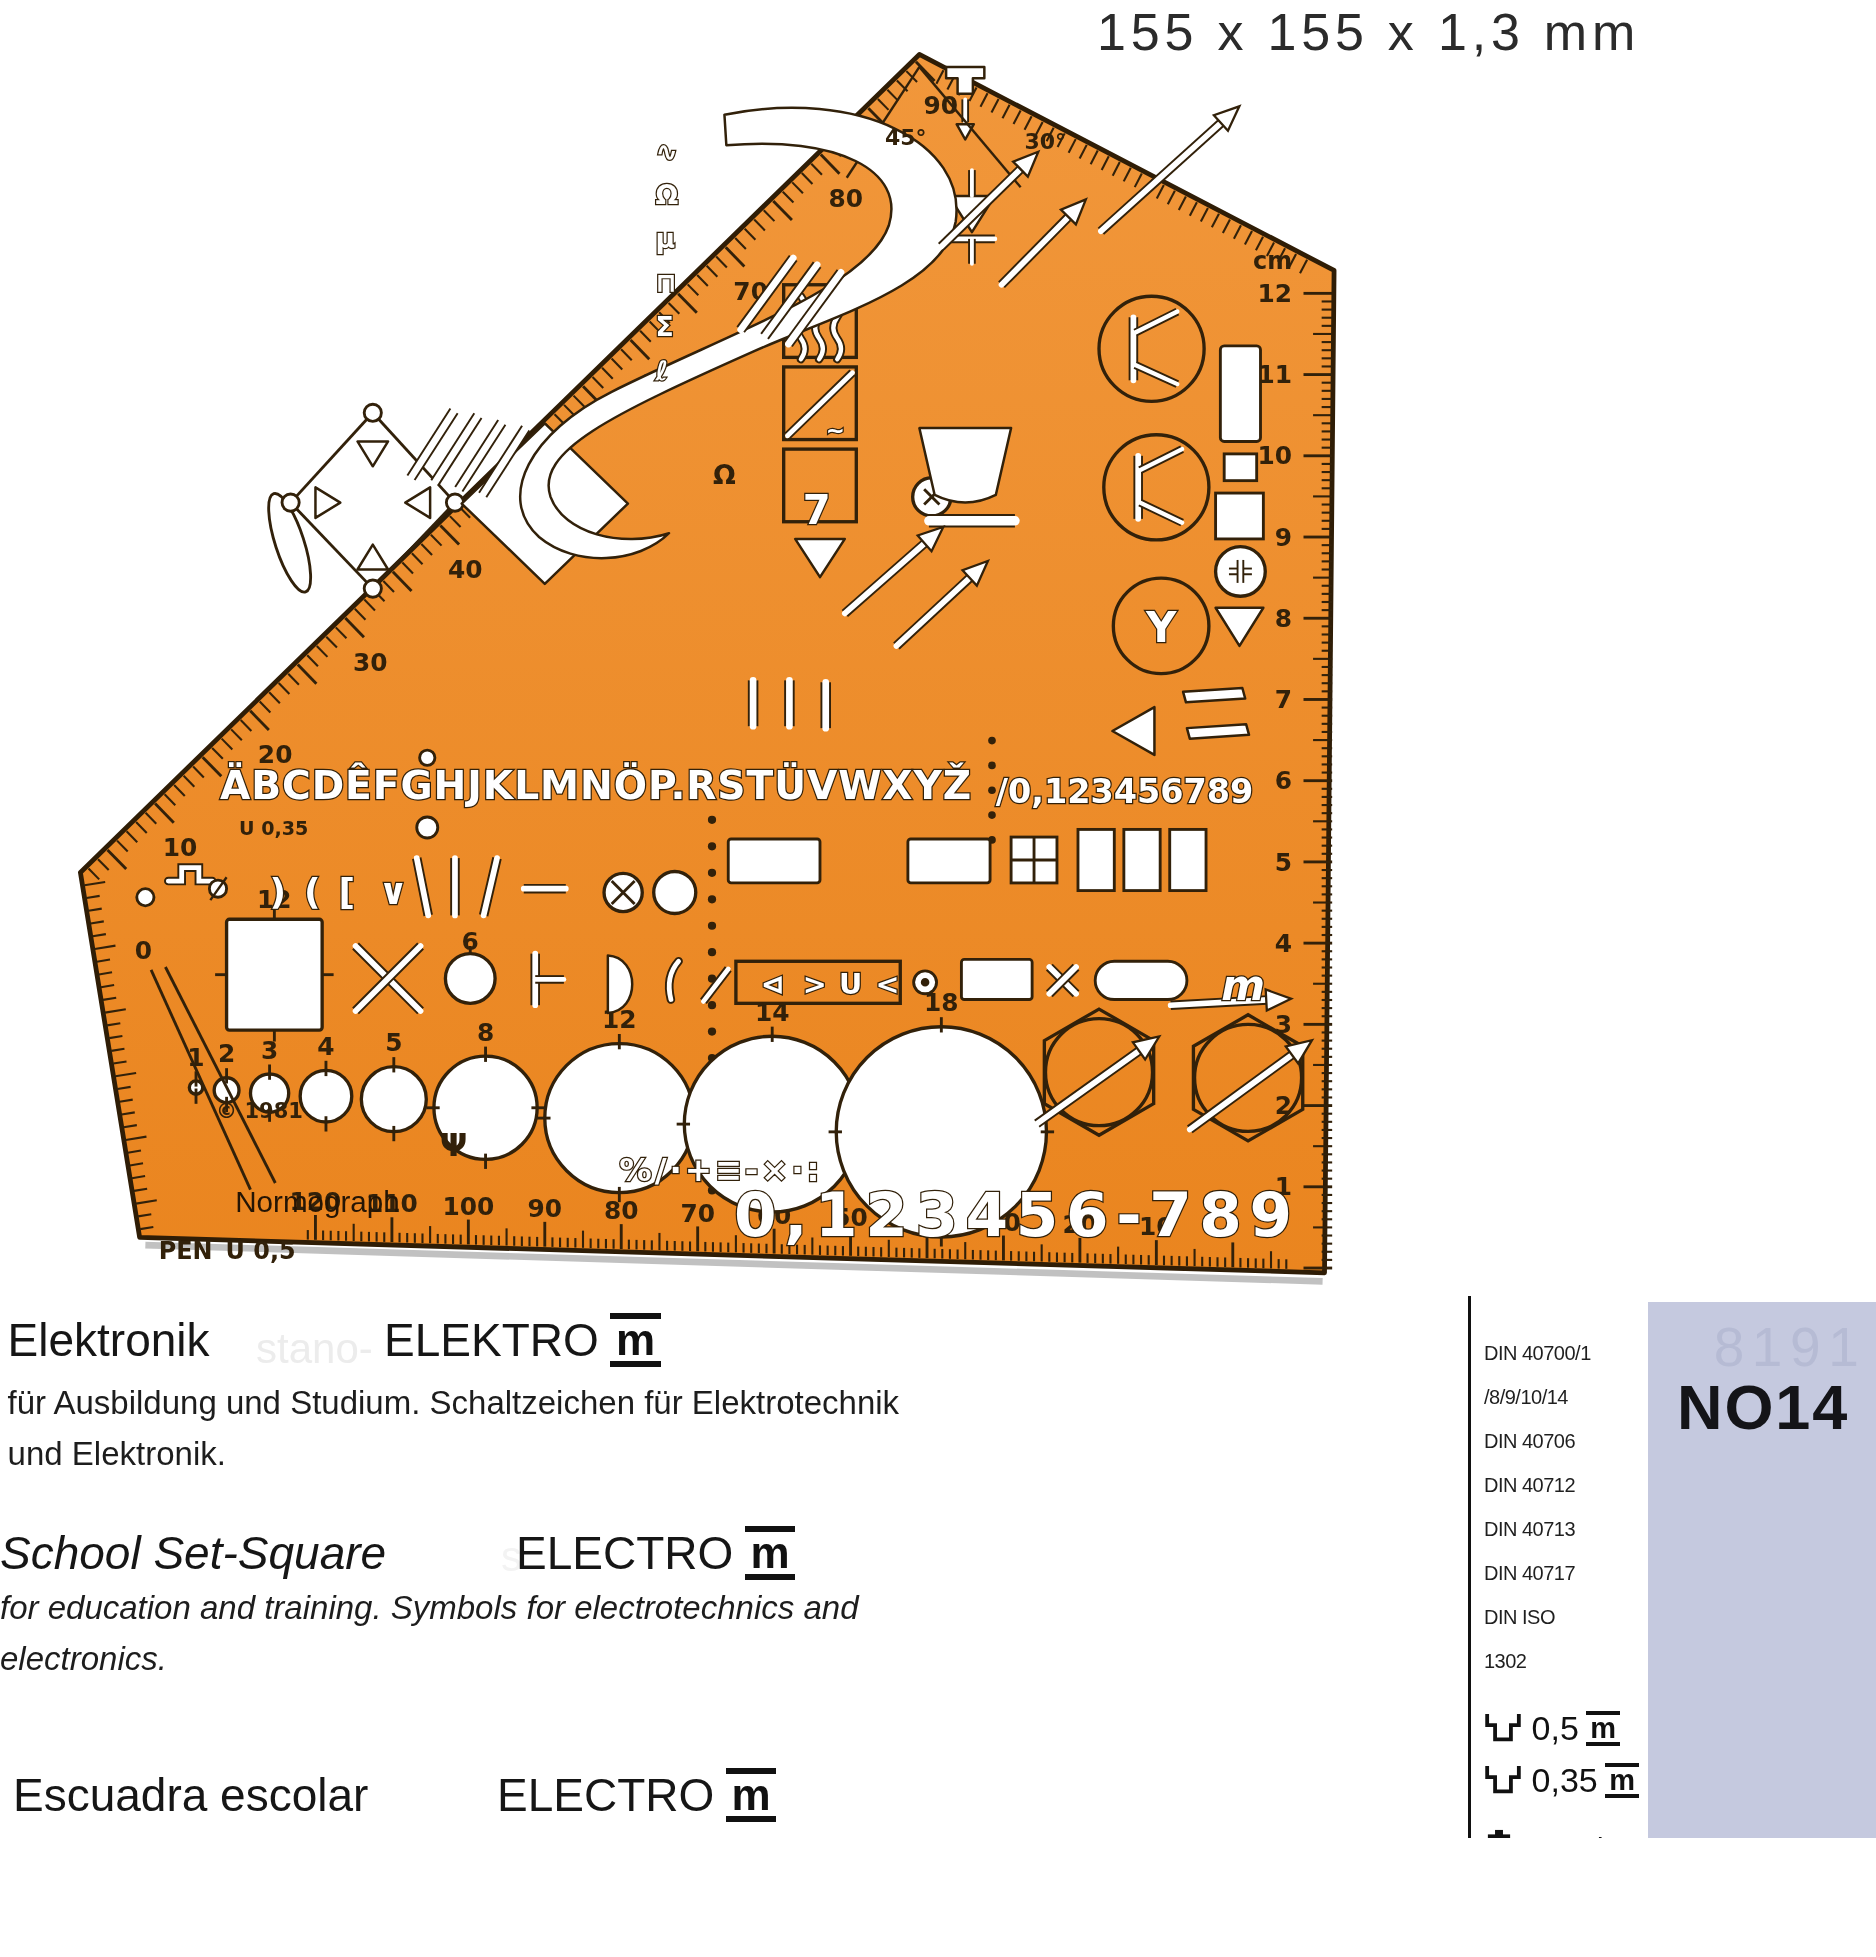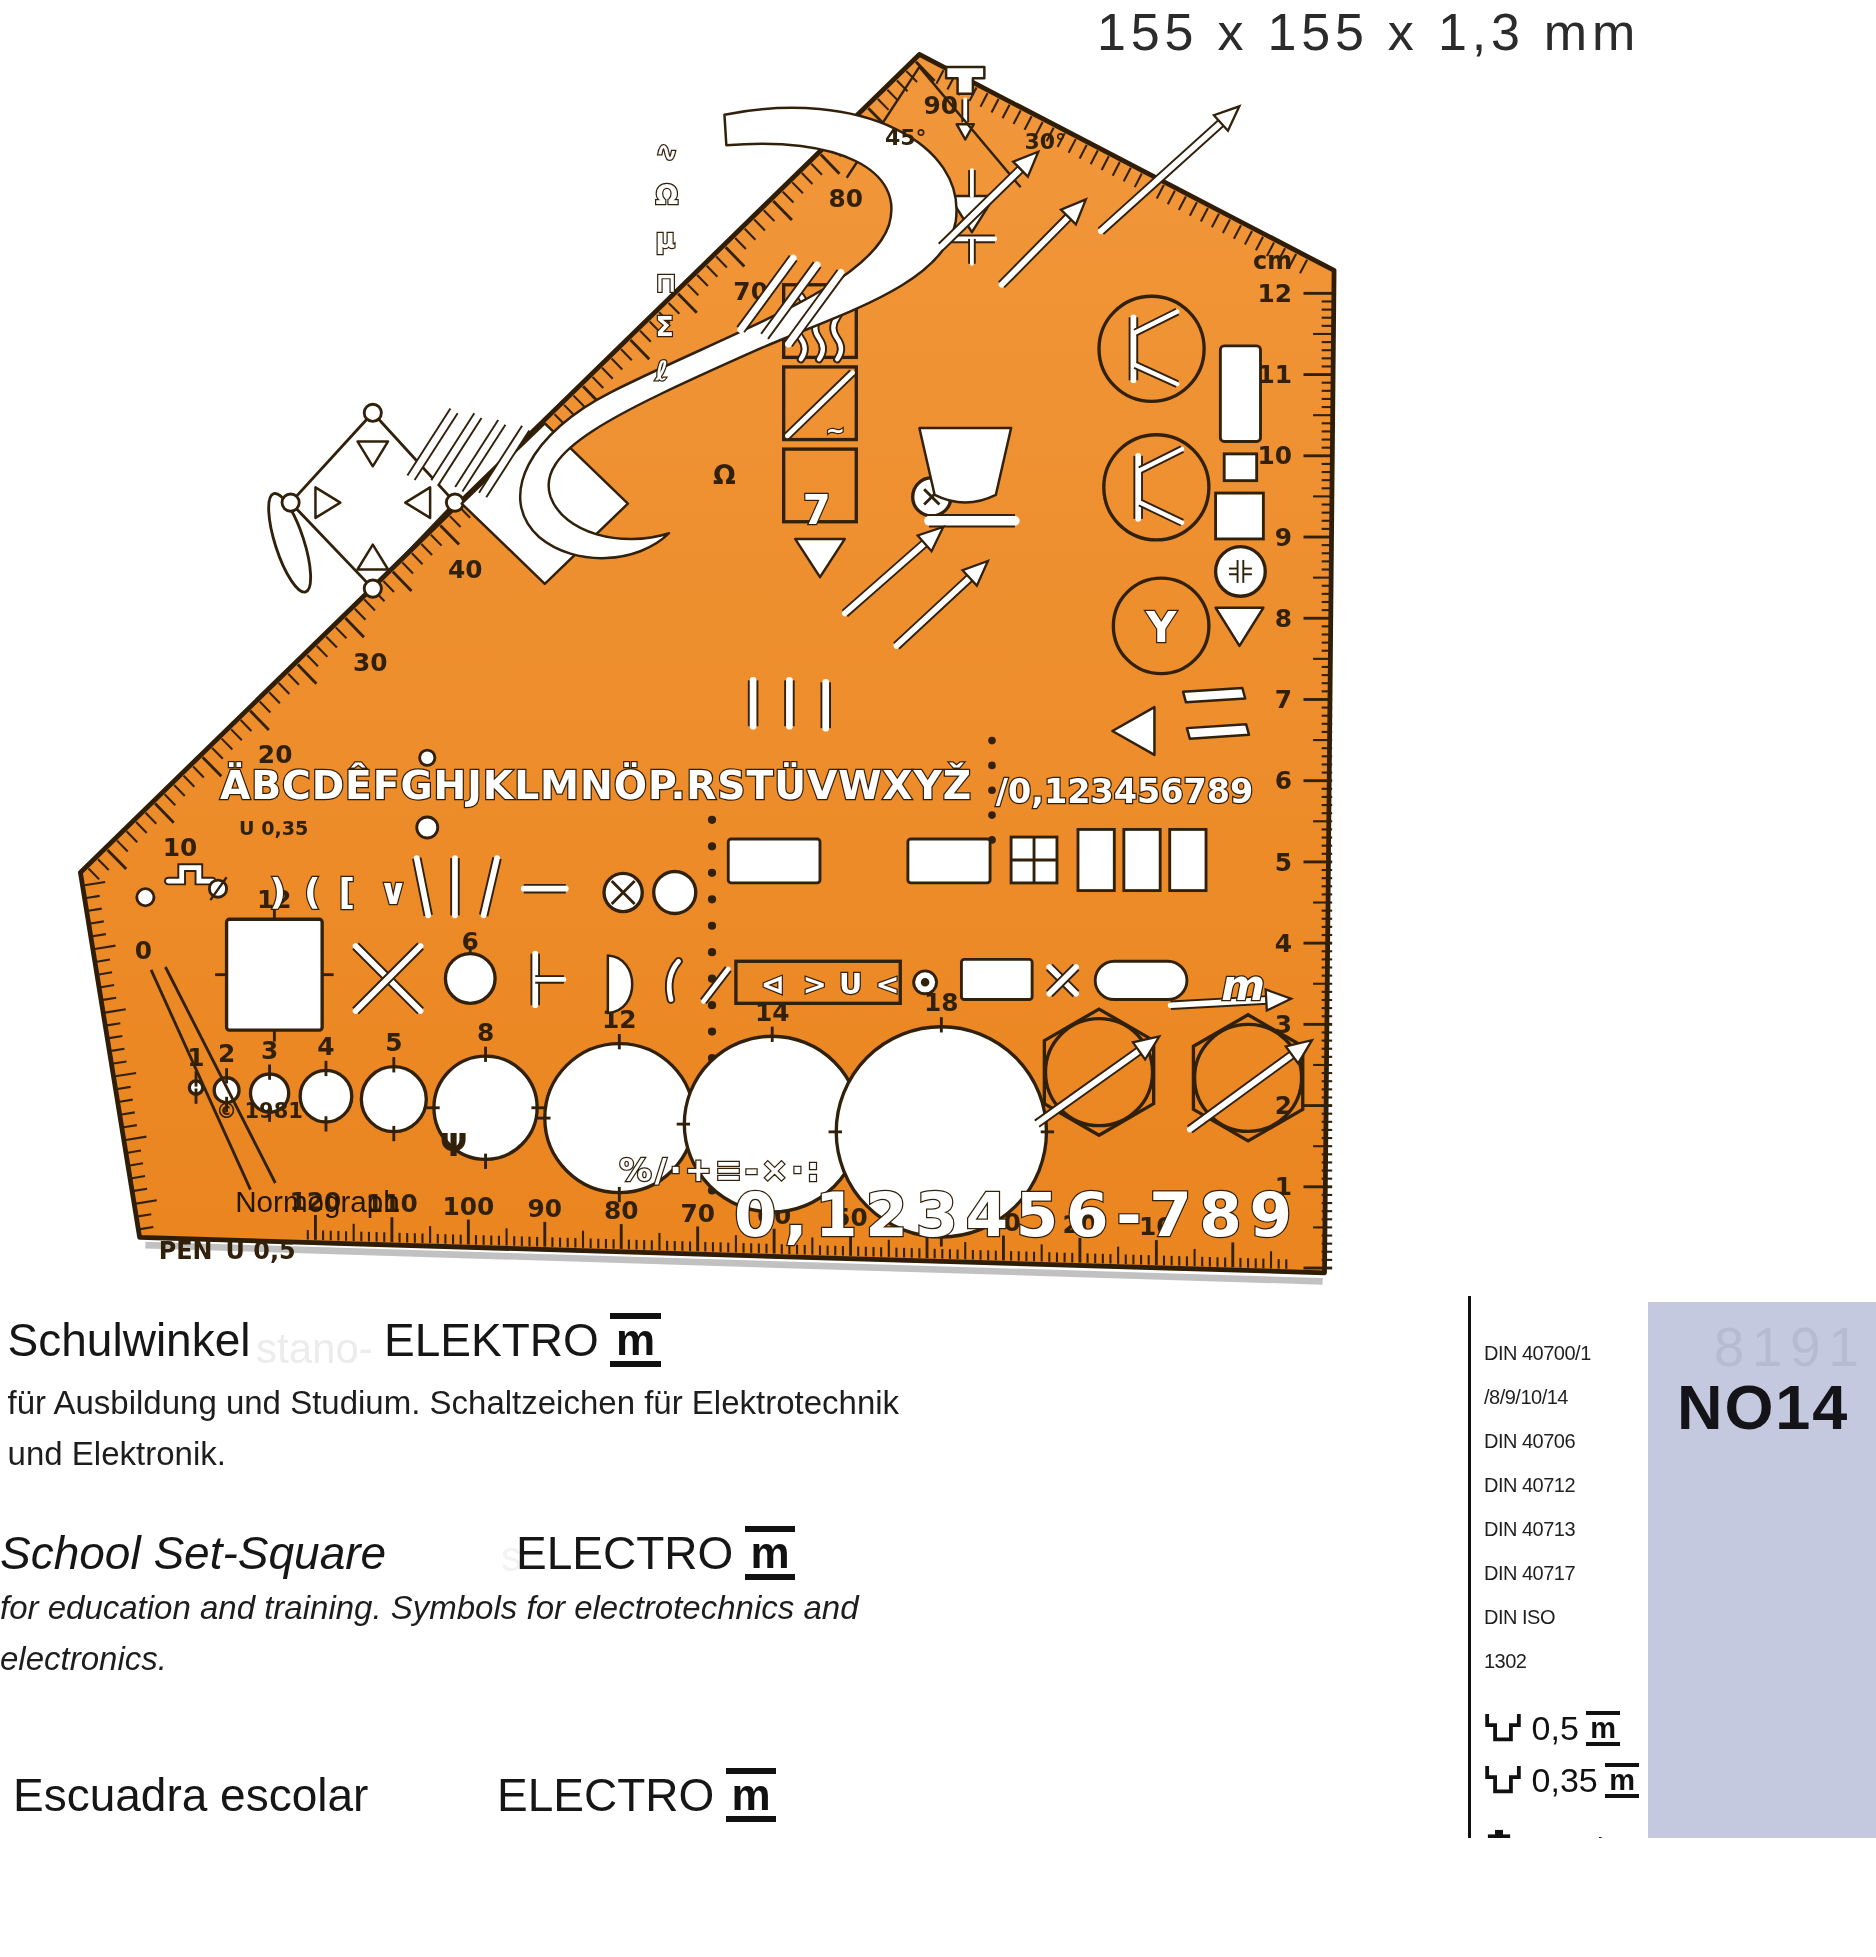--- a/index.html
+++ b/index.html
@@ -762,21 +762,21 @@
       <text class="cut" x="916" y="1040" font-size="30">&lt;</text>
 
       <text class="cut" x="1215" y="672" font-size="44" text-anchor="middle">Y</text>
       <text class="cut italic" x="1278" y="1046" font-size="44" font-style="italic">m</text>
       <text class="cut" x="840" y="548" font-size="42">7</text>
       <text class="cut" x="864" y="458" font-size="24">~</text>
     </g>
   </svg>
 
   <div class="wm" style="left:256px;top:1325px;">stano-</div>
-  <div class="t-title" style="left:7.6px;top:1313px;">Schulwinkel</div>
+  <div class="t-title" style="left:7.6px;top:1313px;">Elektronik</div>
   <div class="t-title prod" style="left:384px;top:1313px;">
     <span>ELEKTRO</span>
     <span class="mlogo">m</span>
   </div>
   <div class="t-body" style="left:7.6px;top:1384px;">für Ausbildung und Studium. Schaltzeichen für Elektrotechnik</div>
   <div class="t-body" style="left:7.6px;top:1435px;">und Elektronik.</div>
 
   <div class="wm" style="left:501px;top:1533px;color:#f3f3f3;">s</div>
   <div class="t-title italic" style="left:0px;top:1526px;">School Set-Square</div>
   <div class="t-title prod" style="left:516px;top:1526px;">

